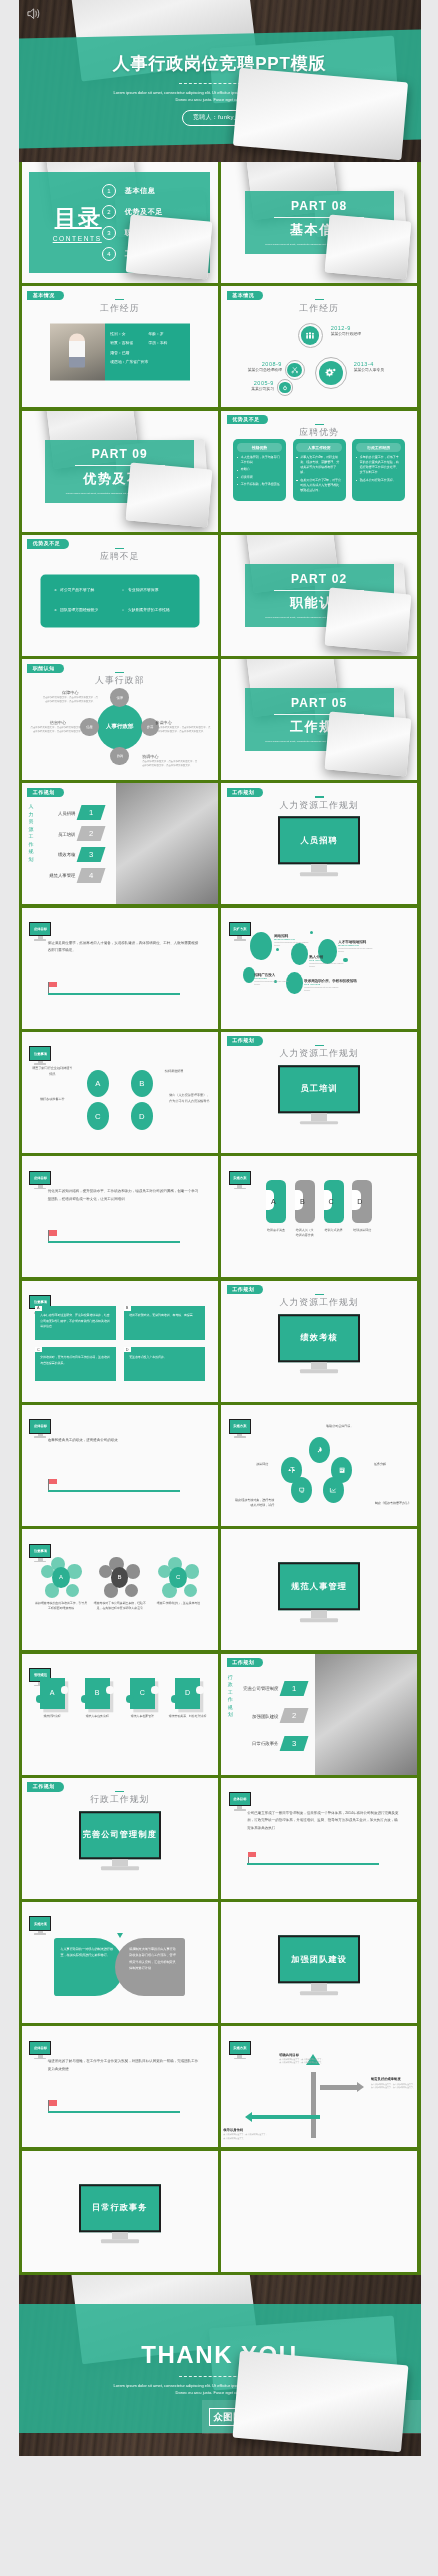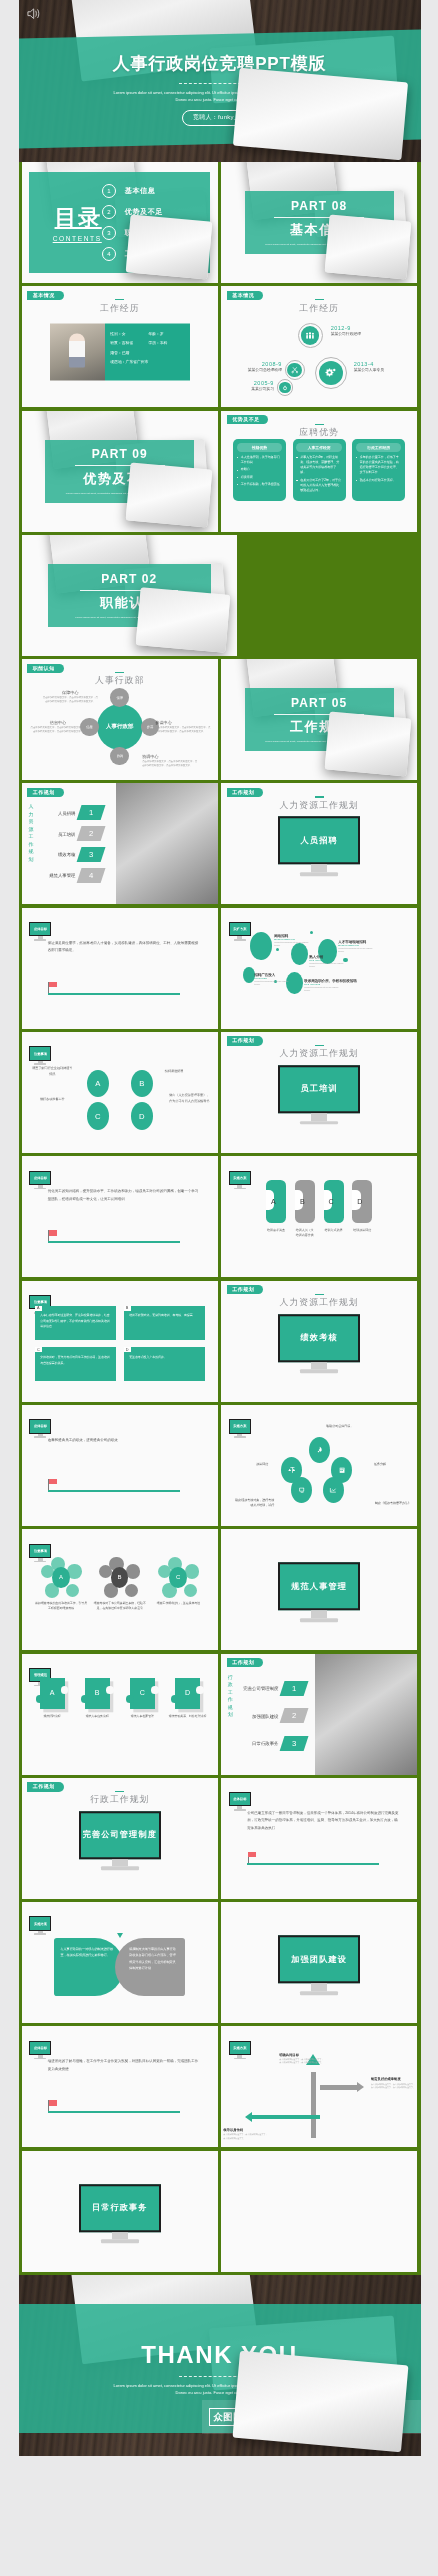--- a/index.html
+++ b/index.html
@@ -444,20 +444,33 @@
           <ul>
             <li>多年的办公室工作，积累了丰富的办公室实践工作经验，精通行政管理工作和公文处理、文字材料工作</li>
             <li>熟悉本公司行政工作流程。</li>
           </ul>
         </div>
       </div>
     </div>
   </div>
 
   <div class="row">
+    <div class="cell">
+      <div class="tag">优势及不足</div>
+      <div class="s-title">
+          <div class="bar"></div>
+        <div class="txt">应聘不足</div>
+        </div>
+      <div class="weak">
+        <div>对公司产品不够了解</div>
+        <div>专业知识不够深厚</div>
+        <div>团队管理方面经验较少</div>
+        <div>欠缺刚柔并济的工作性格</div>
+      </div>
+    </div>
 
     <div class="cell wood">
       <div class="kbd"></div>
       <div class="part-box">
         <div class="part-en">PART 02</div>
         <div class="part-rule"></div>
         <div class="part-zh">职能认知</div>
         <div class="part-lorem">Lorem ipsum dolor sit amet, consectetur adipiscing elit, sed do eiusmod tempor incididunt magna.</div>
       </div>
     </div>

